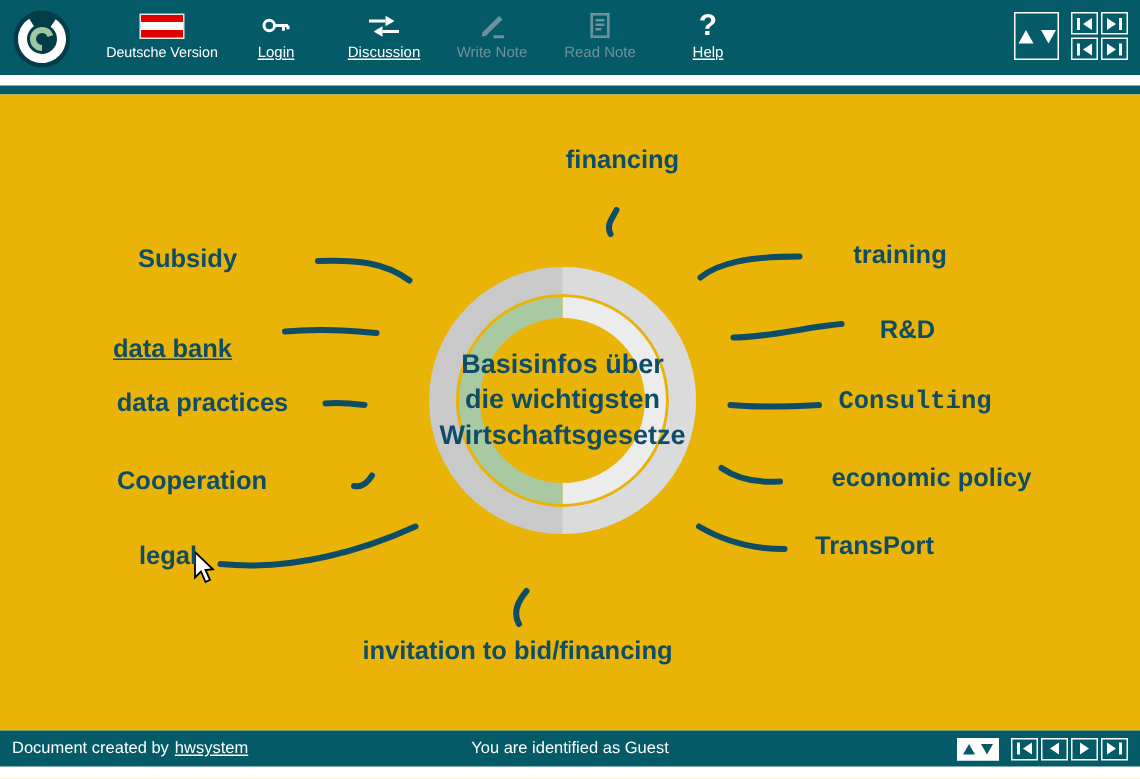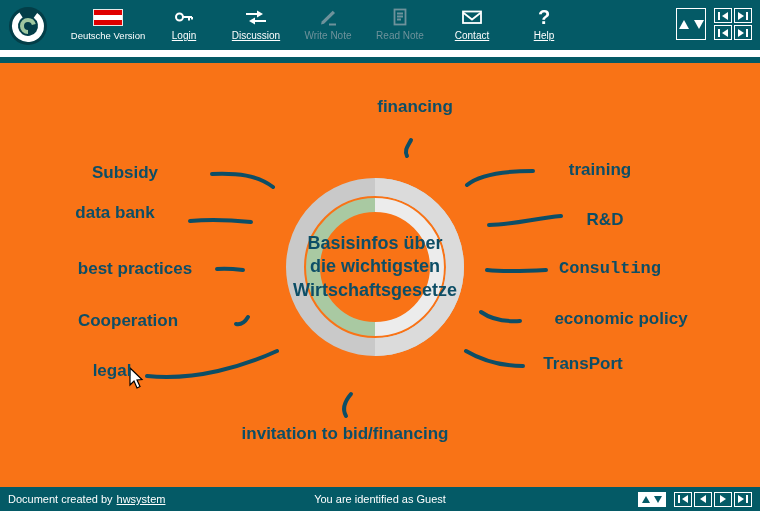--- a/index.html
+++ b/index.html
@@ -27,21 +27,21 @@
   .bar   { width:2px; height:8px; background:#fff; }
   .tri-l { width:0; height:0; border-top:4px solid transparent; border-bottom:4px solid transparent; border-right:6px solid #fff; }
   .tri-r { width:0; height:0; border-top:4px solid transparent; border-bottom:4px solid transparent; border-left:6px solid #fff; }
   .tri-u { width:0; height:0; border-left:5px solid transparent; border-right:5px solid transparent; border-bottom:9px solid #fff; }
   .tri-d { width:0; height:0; border-left:5px solid transparent; border-right:5px solid transparent; border-top:9px solid #fff; }
 
   .gap-white { height:7px; background:#fff; }
   .rule-teal { height:6px; background:#045A66; }
 
   
-  .content { position:relative; height:424px; background:#f97316; }
+  .content { position:relative; height:424px; background:#eab308; }
   .content svg.overlay { position:absolute; left:0; top:0; }
   .node { position:absolute; transform:translateX(-50%); font-size:17px; font-weight:bold; color:#0D4E66; white-space:nowrap; cursor:pointer; }
   .center-label { position:absolute; left:375px; top:204px; transform:translate(-50%,-50%); text-align:center;
                   font-size:18px; font-weight:bold; color:#0D4E66; line-height:1.3; white-space:nowrap; }
 
   
   .footer { height:24px; background:#045A66; display:flex; align-items:center; padding:0 8px; position:relative; color:#fff; font-size:11px; }
   .footer-center { position:absolute; left:0; right:0; text-align:center; font-size:11px; }
   .footer-left { display:flex; align-items:flex-end; z-index:1; }
   .created-prefix { margin-right:4px; }
@@ -109,29 +109,20 @@
   <div class="nav-item disabled">
     <div class="icon-box">
       <svg width="22" height="22" viewBox="0 0 22 22" fill="none" stroke="#6E929B" stroke-width="1.8">
         <rect x="5.5" y="3.5" width="11" height="15"></rect>
         <path d="M8 7.5h6M8 10.5h6M8 13.5h4"></path>
       </svg>
     </div>
     <span class="nav-label">Read Note</span>
   </div>
 
-  <div class="nav-item">
-    <div class="icon-box">
-      <svg width="24" height="22" viewBox="0 0 24 22" fill="none" stroke="#fff" stroke-width="1.8">
-        <rect x="3" y="5.5" width="18" height="11.5"></rect>
-        <path d="M3 6.5l9 7 9-7"></path>
-      </svg>
-    </div>
-    <span class="nav-label">Contact</span>
-  </div>
 
   <div class="nav-item">
     <div class="icon-box">
         <span class="help-q">?</span>
       </div>
     <span class="nav-label">Help</span>
   </div>
 
   <div class="topbar-controls">
     <div class="updown-box">
@@ -185,22 +176,22 @@
       <path d="M481 249 C491 256 505 259 520 258"></path>
       <path d="M466 288 C483 298 501 303 523 303"></path>
       <path d="M351 331 C345 338 342 346 346 353"></path>
     </g>
 
     <path d="M130 305 L130 322 L134 318 L137 325 L140 323.5 L137 317 L142 316.5 Z" fill="#fff" stroke="#000" stroke-width="1.2"></path>
   </svg>
 
   <div class="node" style="left:415px; top:34px;">financing</div>
   <div class="node" style="left:125px; top:100px;">Subsidy</div>
-  <div class="node" style="left:115px; top:140px;">data bank</div>
-  <div class="node" style="left:135px; top:196px;">best practices</div>
+  <div class="node" style="left:115px; top:160px;text-decoration:underline;">data bank</div>
+  <div class="node" style="left:135px; top:196px;">data practices</div>
   <div class="node" style="left:128px; top:248px;">Cooperation</div>
   <div class="node" style="left:112px; top:298px;">legal</div>
   <div class="node" style="left:600px; top:97px;">training</div>
   <div class="node" style="left:605px; top:147px;">R&amp;D</div>
   <div class="node" style="left:610px; top:196px;font-family:Liberation Mono, monospace;">Consulting</div>
   <div class="node" style="left:583px; top:291px;">TransPort</div>
   <div class="node" style="left:621px; top:246px;">economic policy</div>
   <div class="node" style="left:345px; top:361px;">invitation to bid/financing</div>
 
   <div class="center-label">

